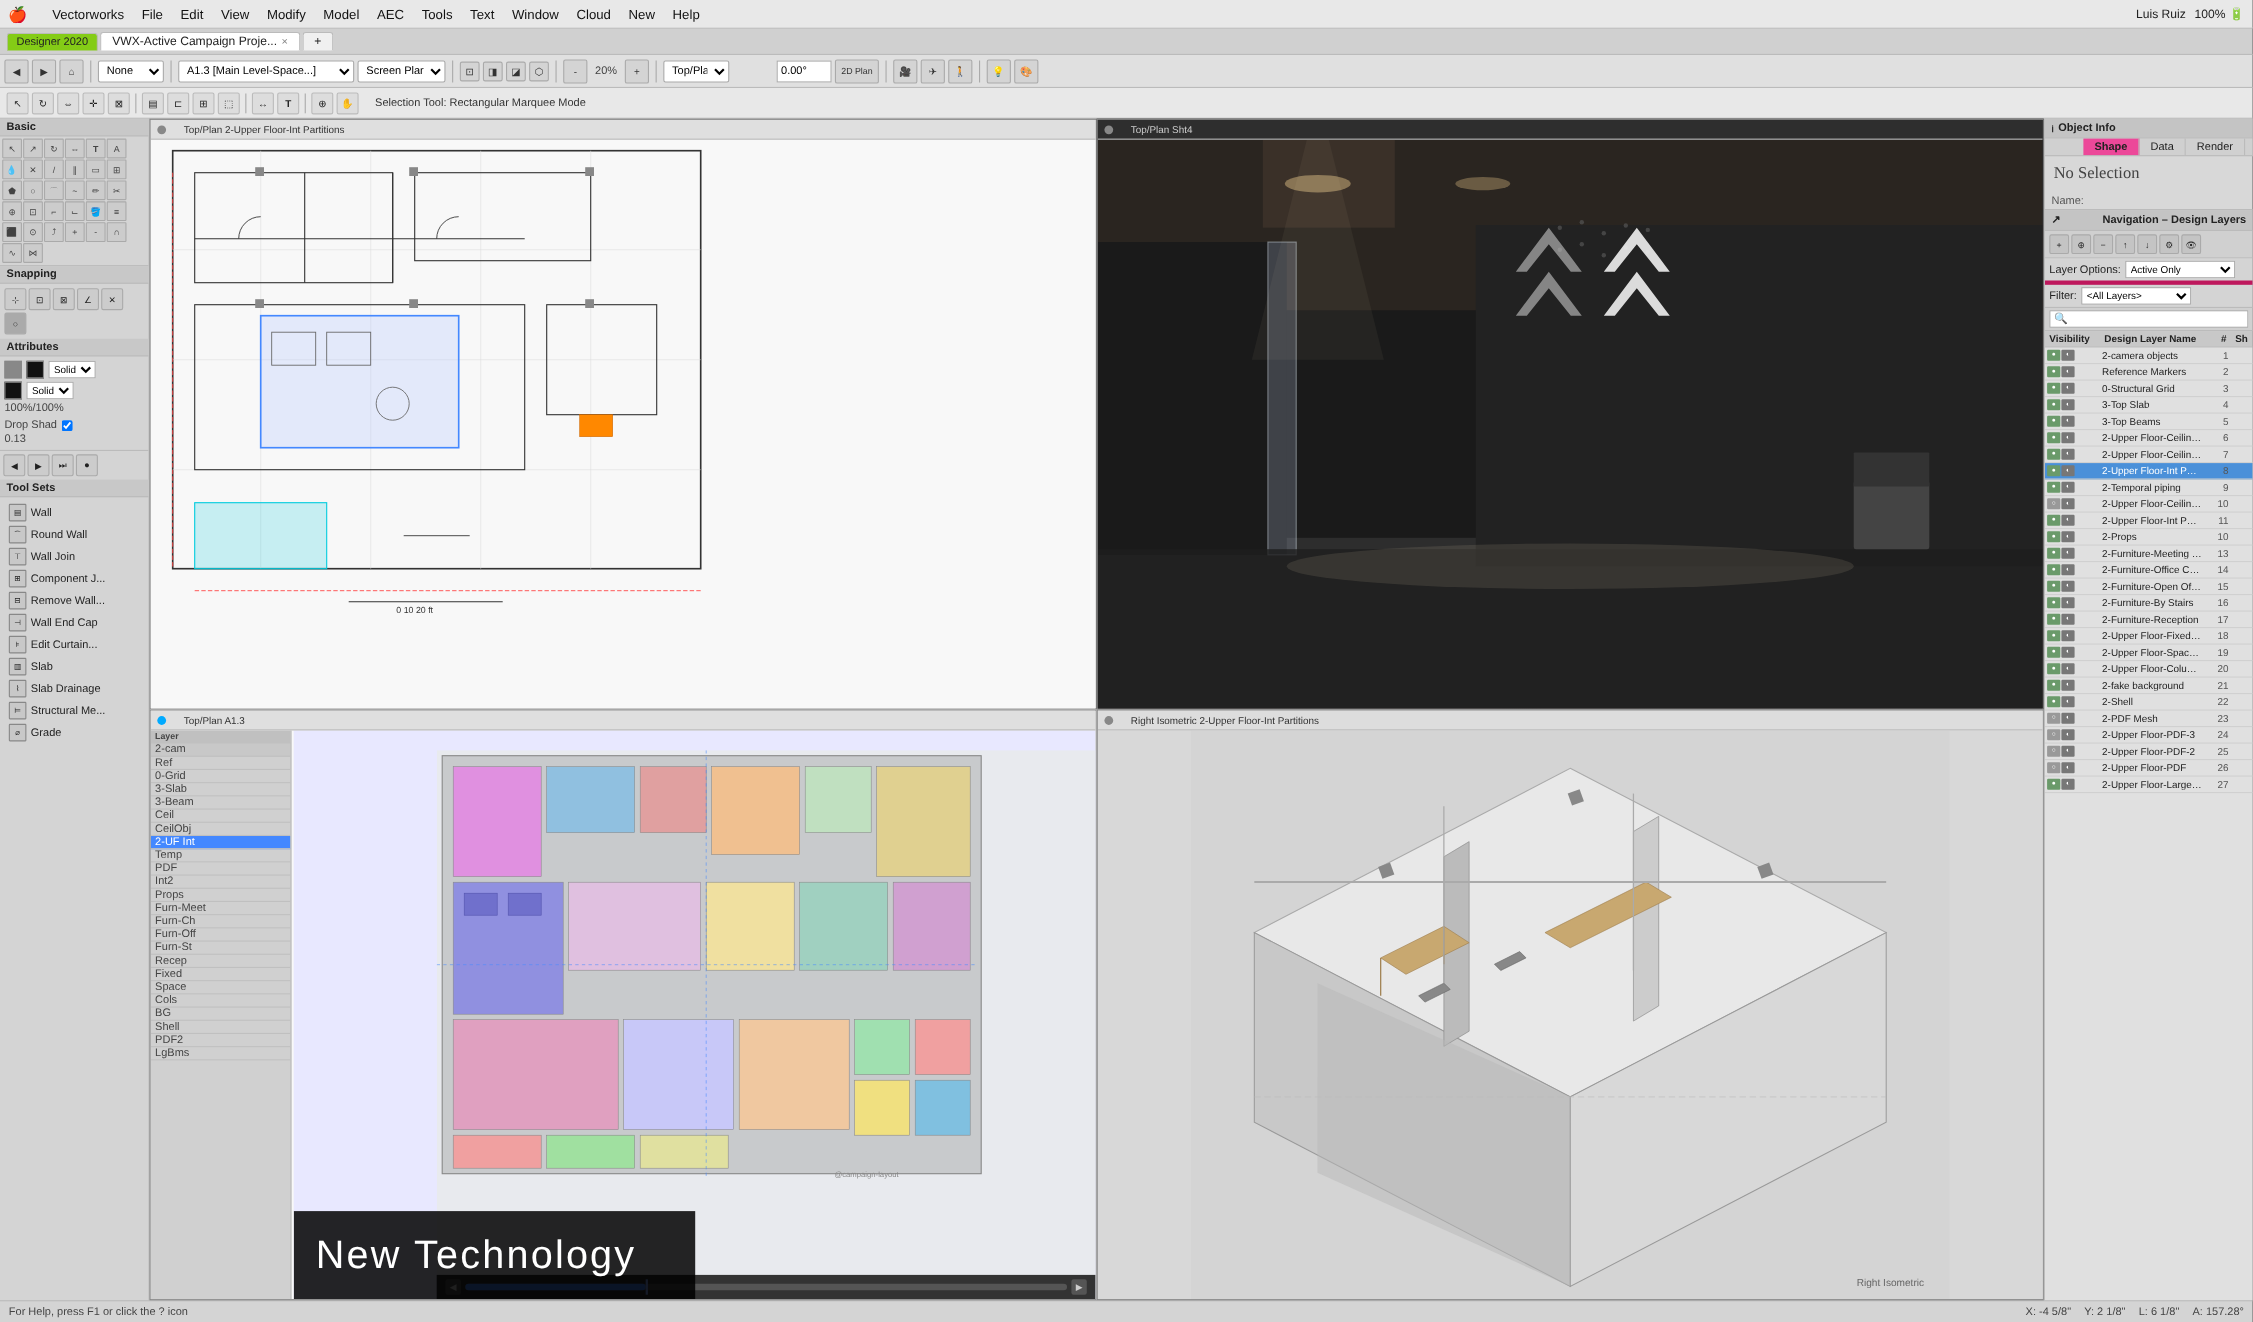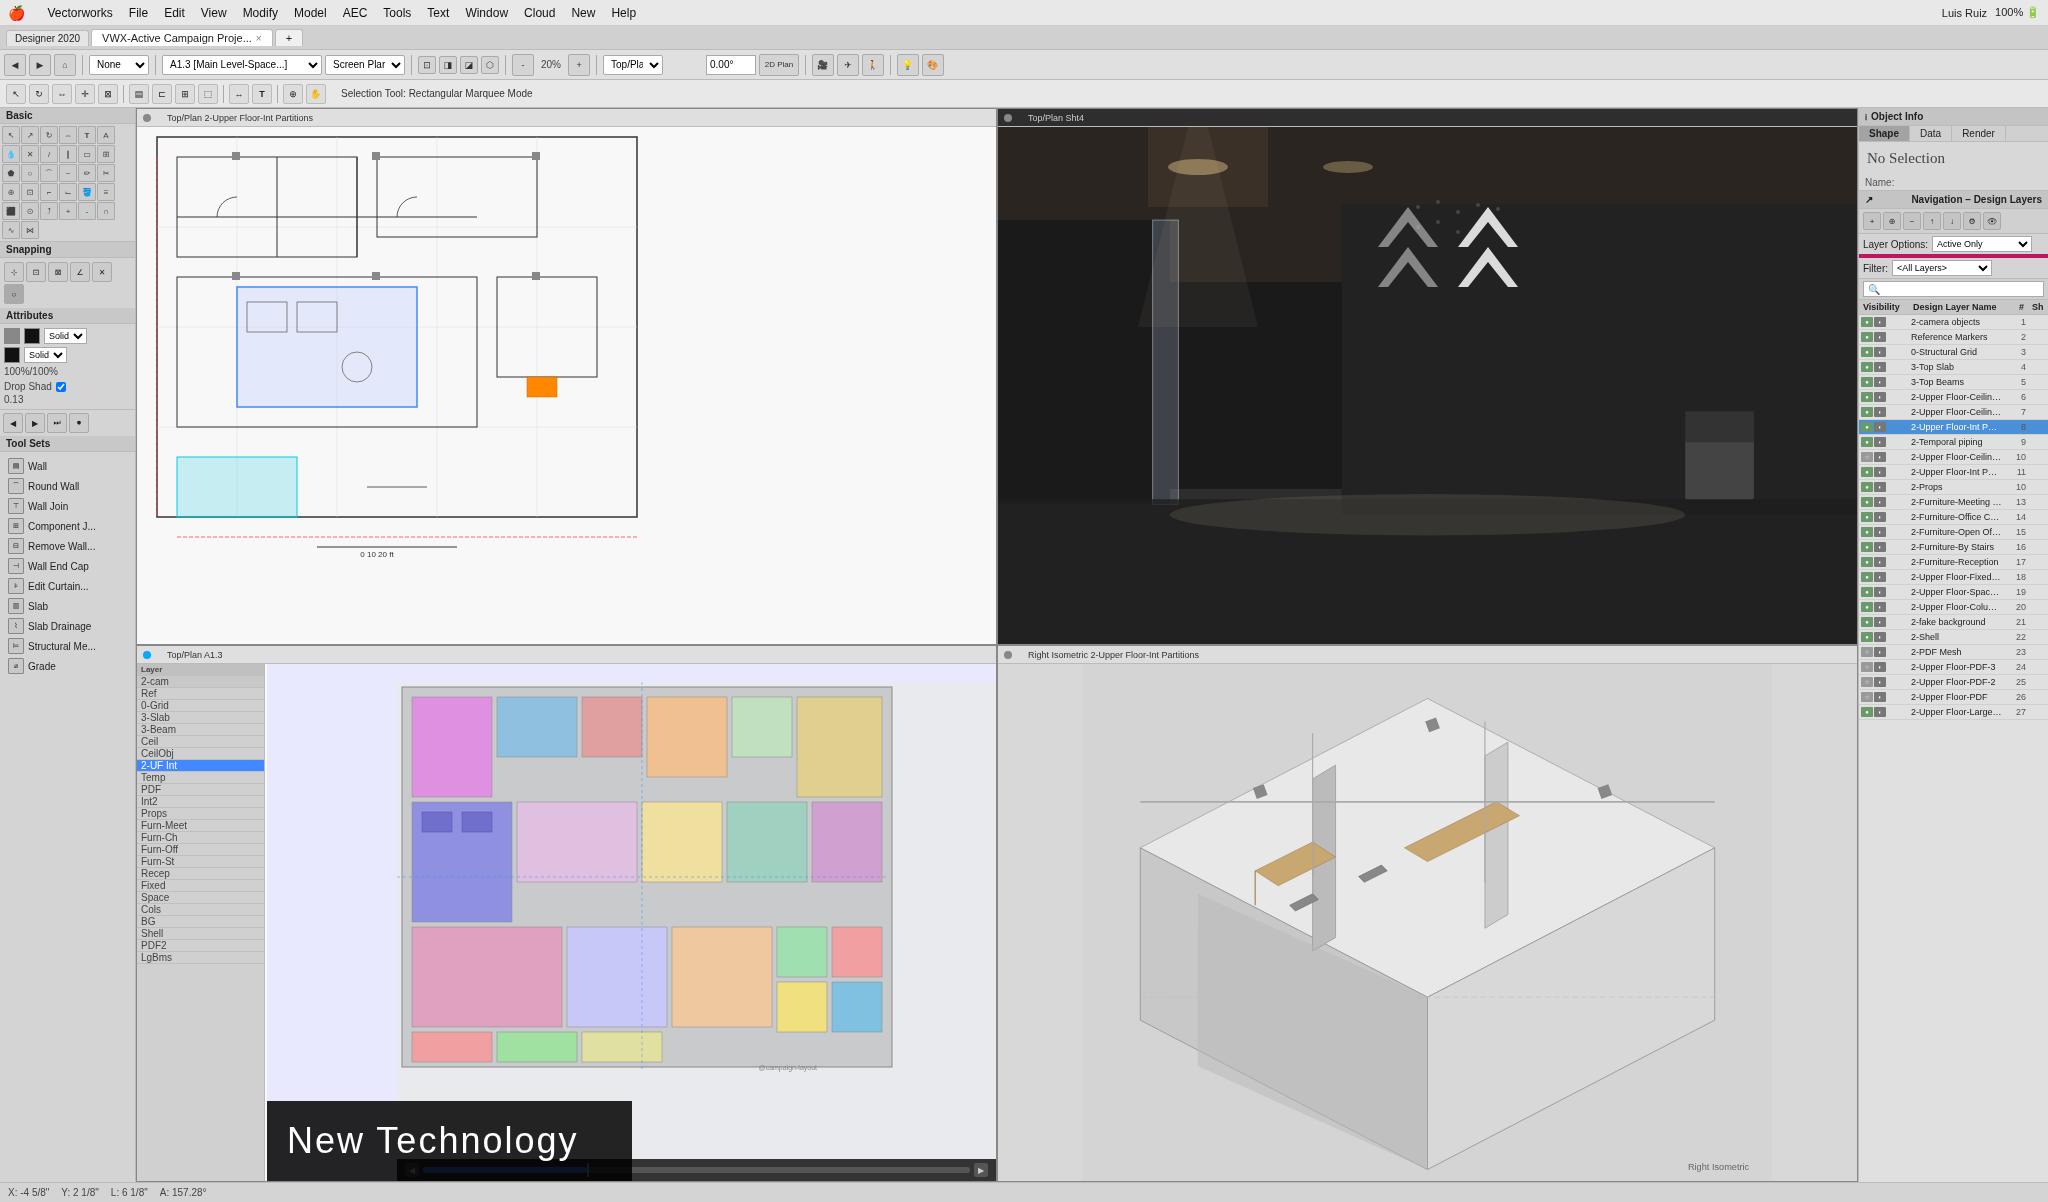--- a/index.html
+++ b/index.html
@@ -147,21 +147,21 @@
     .rp-header {
       background: #c4c4c4; padding: 3px 6px; font-size: 10px; font-weight: bold;
       border-bottom: 1px solid #bbb; display: flex; align-items: center; gap: 4px;
     }
     .rp-tabs {
       display: flex; background: #d0d0d0; border-bottom: 1px solid #bbb;
     }
     .rp-tab {
       padding: 2px 10px; font-size: 10px; cursor: pointer; border-right: 1px solid #bbb;
     }
-    .rp-tab.active { background: #a3a3a3; font-weight: bold; }
+    .rp-tab.active { background: #ec4899; font-weight: bold; margin-left: 35px; }
     .rp-no-selection { padding: 8px; font-size: 15px; color: #444; font-family: Liberation Serif, serif; }
 
     
     #design-layers {
       flex: 1; overflow: hidden; display: flex; flex-direction: column;
     }
     .dl-header {
       background: #c4c4c4; padding: 3px 6px; font-size: 10px; font-weight: bold;
       border-bottom: 1px solid #bbb; display: flex; align-items: center; justify-content: space-between;
     }
@@ -287,21 +287,21 @@
   <span class="menu-item">New</span>
   <span class="menu-item">Help</span>
   <div class="menu-right">
     <span>Luis Ruiz</span>
     <span>100% 🔋</span>
   </div>
 </div>
 
 <div id="tab-bar">
   <div style="display:flex; align-items: center; height: 100%;">
-    <div class="tab-item" style="background:#e5e5e5; font-size:10px; padding: 2px 8px;">
+    <div class="tab-item" style="background:#84cc16; font-size:10px; padding: 2px 8px;">
       <span>Designer 2020</span>
     </div>
     <div class="tab-item active">
       <span>VWX-Active Campaign Proje...</span>
       <span class="tab-close">×</span>
     </div>
     <div class="tab-item">
       <span>+</span>
     </div>
   </div>
@@ -1079,19 +1079,20 @@
             <div class="dl-num-cell">27</div>
             <div class="dl-sh-cell"></div>
           </div>
         </div>
     </div>
   </div>
 
 </div>
 
 <div id="status-bar">
+  <span class="status-msg">For Help, press F1 or click the ? icon</span>
   <div class="status-coord">
     <span>X: -4 5/8"</span>
     <span>Y: 2 1/8"</span>
     <span>L: 6 1/8"</span>
     <span>A: 157.28°</span>
   </div>
 </div>
 
 </body></html>

